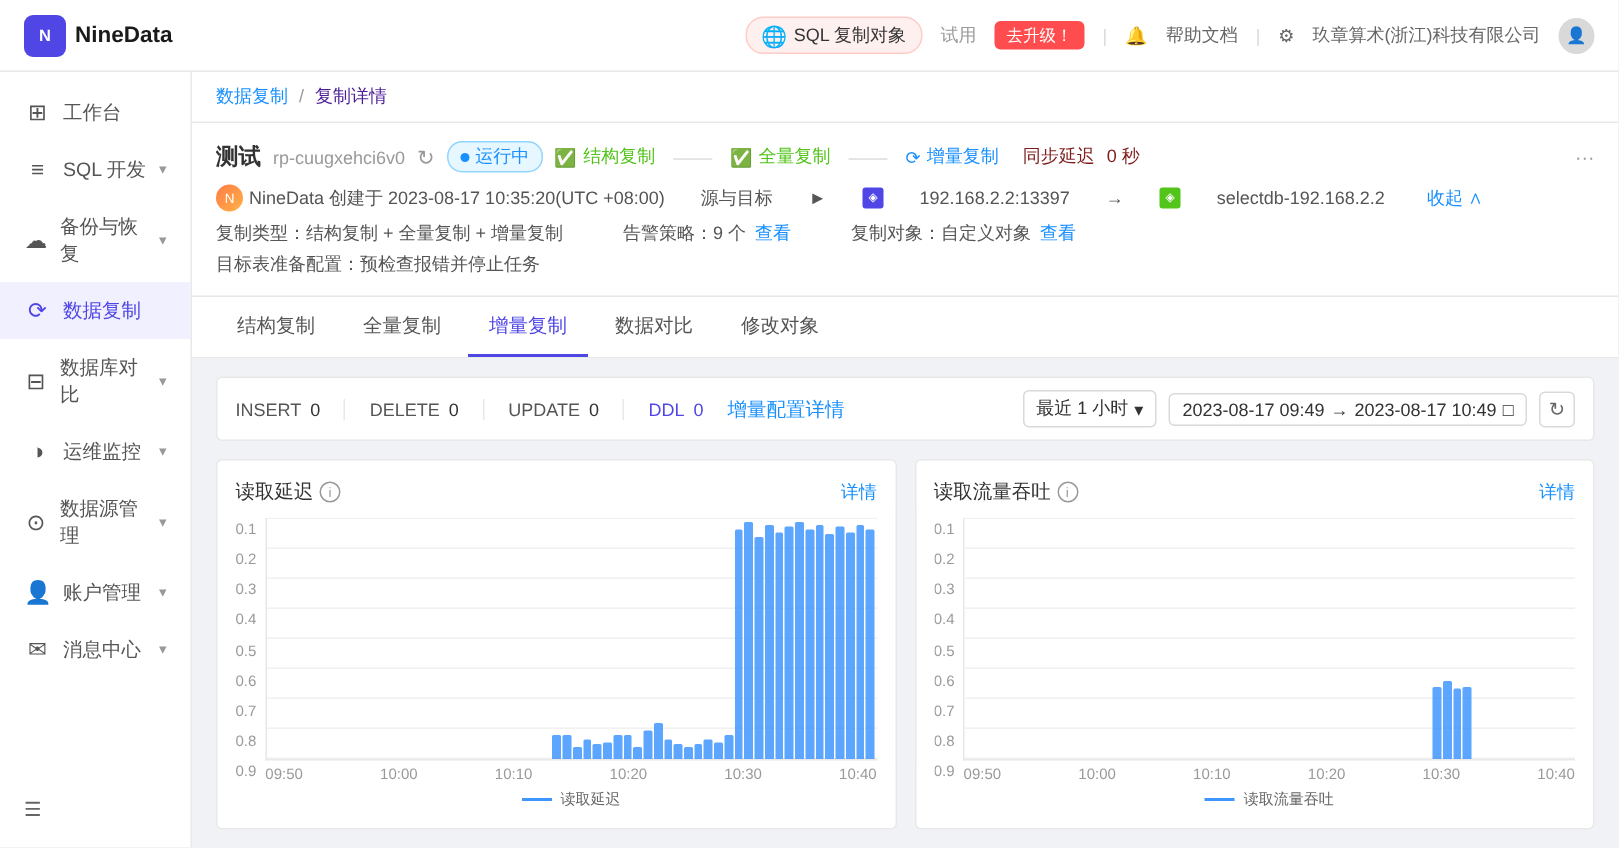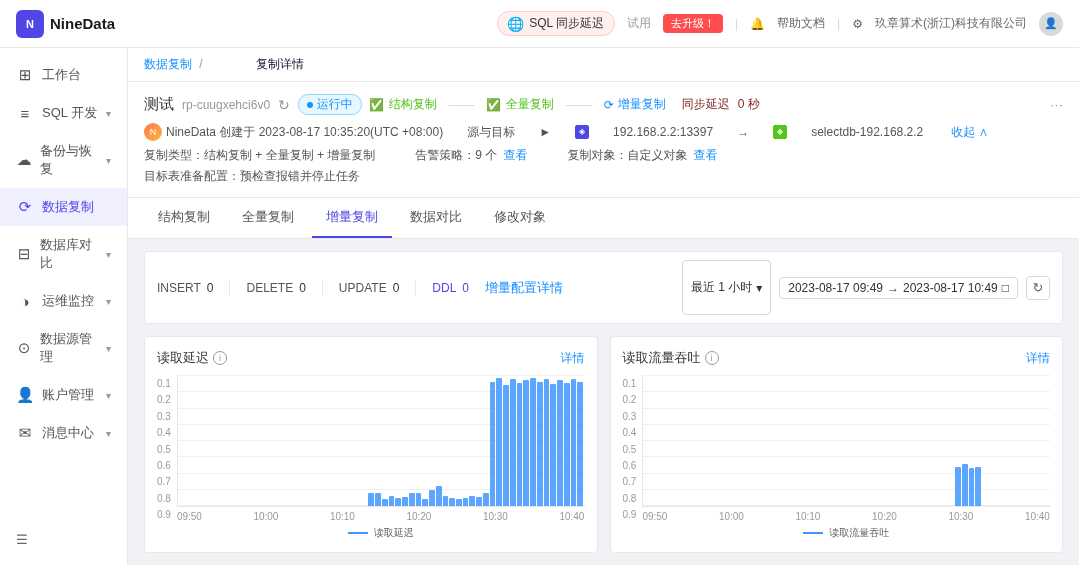--- a/index.html
+++ b/index.html
@@ -32,26 +32,26 @@
     .sidebar-item-label { font-size: 13px; }
     .sidebar-chevron { margin-left: auto; font-size: 10px; color: #999; }
     .sidebar-bottom { margin-top: auto; padding: 10px 16px; color: #666; cursor: pointer; }
 
     
     .content { flex: 1; display: flex; flex-direction: column; overflow: hidden; }
 
     
     .breadcrumb { padding: 8px 16px; font-size: 12px; color: #999; background: #fff; border-bottom: 1px solid #e8e8e8; flex-shrink: 0; }
     .breadcrumb-sep { margin: 0 4px; }
-    .breadcrumb-current { color: #0f172a; margin-left: 46px; }
+    .breadcrumb-current { color: #4c1d95; }
 
     
     .detail-panel { background: #fff; margin: 0; padding: 12px 16px; border-bottom: 1px solid #e8e8e8; flex-shrink: 0; }
     .detail-header { display: flex; align-items: center; gap: 8px; margin-bottom: 8px; }
-    .task-name { font-size: 15px; font-weight: 400; color: #333; }
+    .task-name { font-size: 15px; font-weight: 700; color: #333; }
     .task-id { color: #999; font-size: 12px; }
     .refresh-icon { color: #999; cursor: pointer; font-size: 14px; }
     .status-badge { display: flex; align-items: center; gap: 4px; background: #e6f7ff; border: 1px solid #91d5ff; color: #1890ff; border-radius: 10px; padding: 1px 8px; font-size: 12px; }
     .status-dot { width: 6px; height: 6px; background: #1890ff; border-radius: 50%; }
     .step-item { display: flex; align-items: center; gap: 4px; font-size: 12px; color: #52c41a; }
     .step-arrow { color: #d9d9d9; margin: 0 4px; }
     .sync-text { color: #7f1d1d; font-size: 12px; }
     .more-icon { margin-left: auto; color: #999; cursor: pointer; }
 
     .detail-row { display: flex; align-items: center; gap: 24px; margin-bottom: 6px; font-size: 12px; color: #555; }
@@ -72,21 +72,21 @@
     
     .incr-content { flex: 1; overflow: hidden; display: flex; flex-direction: column; padding: 12px 16px; background: #f0f2f5; gap: 12px; }
 
     
     .stats-row { display: flex; align-items: center; gap: 16px; background: #fff; padding: 8px 12px; border-radius: 4px; border: 1px solid #e8e8e8; }
     .stat-item { display: flex; align-items: center; gap: 6px; font-size: 12px; color: #555; }
     .stat-label { color: #555; }
     .stat-value { color: #333; }
     .stat-divider { width: 1px; height: 14px; background: #e8e8e8; }
     .time-select { display: flex; align-items: center; gap: 8px; margin-left: auto; }
-    .time-dropdown { border: 1px solid #d9d9d9; border-radius: 4px; padding: 18px 8px; font-size: 12px; color: #333; cursor: pointer; background: #fff; display: flex; align-items: center; gap: 4px; }
+    .time-dropdown { border: 1px solid #d9d9d9; border-radius: 4px; padding: 3px 8px; font-size: 12px; color: #333; cursor: pointer; background: #fff; display: flex; align-items: center; gap: 4px; }
     .time-range { display: flex; align-items: center; gap: 4px; border: 1px solid #d9d9d9; border-radius: 4px; padding: 3px 8px; font-size: 12px; background: #fff; }
     .refresh-btn { width: 24px; height: 24px; border: 1px solid #d9d9d9; border-radius: 4px; display: flex; align-items: center; justify-content: center; cursor: pointer; background: #fff; color: #666; }
 
     
     .charts-row { display: flex; gap: 12px; flex: 1; overflow: hidden; }
     .chart-card { flex: 1; background: #fff; border-radius: 4px; border: 1px solid #e8e8e8; padding: 12px; display: flex; flex-direction: column; overflow: hidden; }
     .chart-header { display: flex; align-items: center; justify-content: space-between; margin-bottom: 8px; }
     .chart-title { font-size: 13px; color: #333; display: flex; align-items: center; gap: 4px; }
     .info-icon { width: 14px; height: 14px; border: 1px solid #999; border-radius: 50%; display: flex; align-items: center; justify-content: center; font-size: 9px; color: #999; cursor: pointer; }
     .chart-detail-link { color: #1890ff; font-size: 12px; cursor: pointer; }
@@ -115,21 +115,21 @@
 <div class="top-nav">
   <div class="top-nav-left">
     <div class="logo">
       <div class="logo-icon">N</div>
       <span>NineData</span>
     </div>
   </div>
   <div class="top-nav-right">
     <div class="sql-badge">
       <span class="sql-badge-icon">🌐</span>
-      <span class="sql-badge-text">SQL 同步延迟</span>
+      <span class="sql-badge-text">SQL 复制对象</span>
     </div>
     <span class="trial-text">试用</span>
     <button class="upgrade-btn">去升级！</button>
     <span class="nav-divider">|</span>
     <span>🔔</span>
     <span style="color:#666;font-size:12px;cursor:pointer;">帮助文档</span>
     <span class="nav-divider">|</span>
     <span style="color:#666;cursor:pointer;">⚙</span>
     <span class="company-name">玖章算术(浙江)科技有限公司</span>
     <div class="avatar-icon">👤</div>

